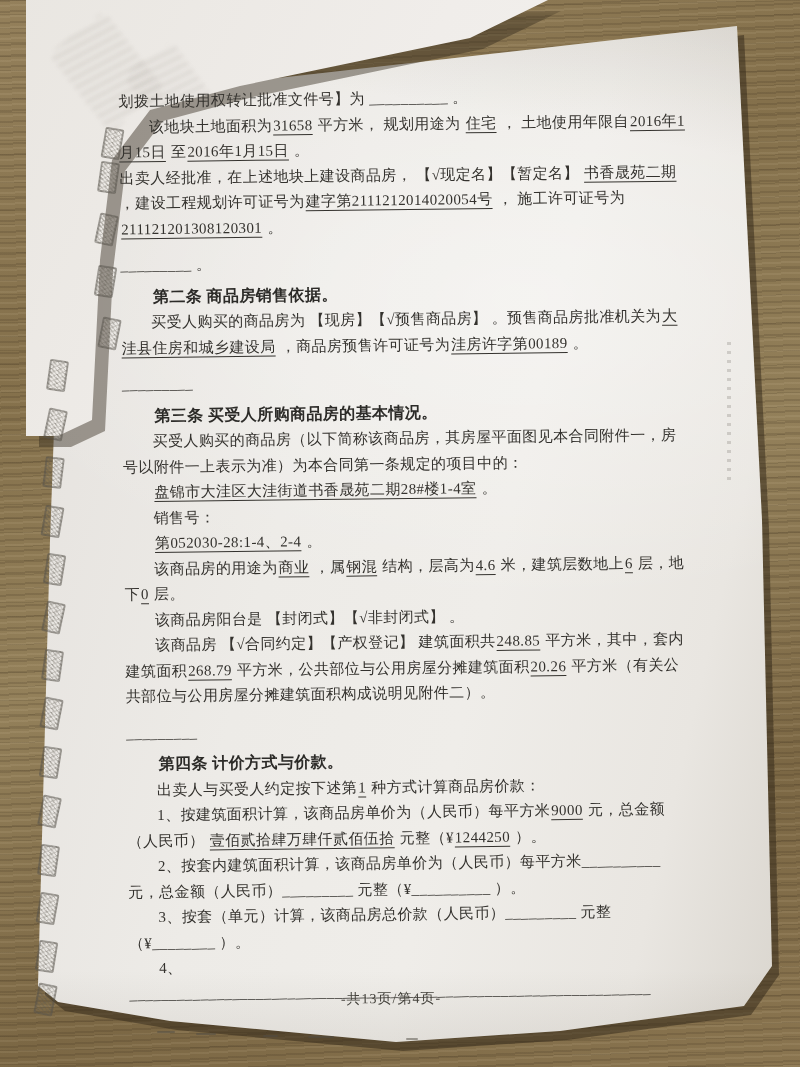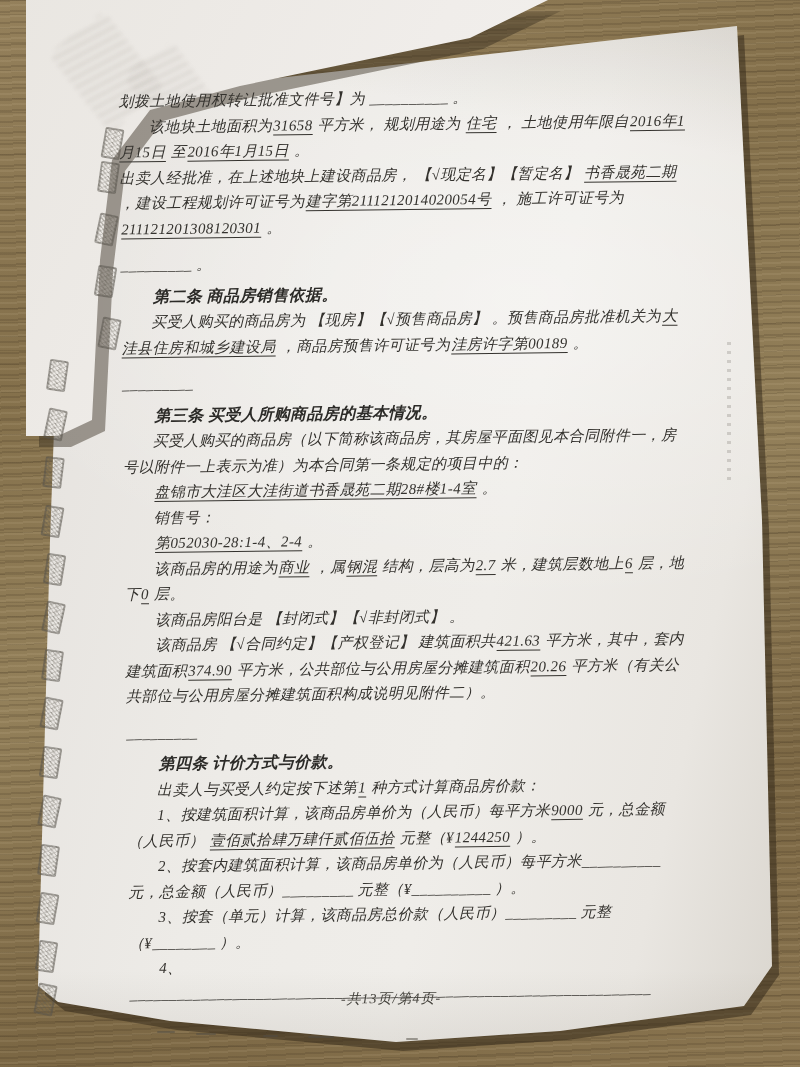--- a/index.html
+++ b/index.html
@@ -7,21 +7,20 @@
     width:800px; height:1067px; overflow:hidden; position:relative;
     font-family:"Liberation Serif","DejaVu Serif",serif;
   }
   
   .desk {
     position:absolute; inset:0;
     background:
       repeating-linear-gradient(177deg, rgba(62,48,30,.18) 0 2px, rgba(0,0,0,0) 2px 5px, rgba(255,235,200,.08) 5px 7px, rgba(0,0,0,0) 7px 11px),
       repeating-linear-gradient(179deg, rgba(40,30,15,.12) 0 1px, transparent 1px 14px),
       linear-gradient(160deg, #94805b 0%, #84704b 28%, #93805a 52%, #7b6744 78%, #8a7550 100%);
-    font-style: italic;
   }
   .paper-shadow {
     position:absolute; inset:0;
     clip-path:polygon(66px 102px,737px 26px,762px 520px,772px 966px,744px 1006px,560px 1031px,396px 1042px,170px 1021px,58px 1002px,38px 986px,50px 540px);
     transform:translate(7px,9px);
     background:rgba(45,35,22,.5); filter:blur(6px);
   }
   .paper {
     position:absolute; inset:0;
     clip-path:polygon(66px 102px,737px 26px,762px 520px,772px 966px,744px 1006px,560px 1031px,396px 1042px,170px 1021px,58px 1002px,38px 986px,50px 540px);
@@ -103,23 +102,23 @@
       <p class="para body"><span class="">出卖人经批准，在上述地块上建设商品房， 【√现定名】【暂定名】 </span><span class="u">书香晟苑二期</span><span class=""> ，建设工程规划许可证号为</span><span class="u">建字第2111212014020054号</span><span class=""> ， 施工许可证号为 </span><span class="u">211121201308120301</span><span class=""> 。</span></p>
       <p class="para blank"><span class="">_________</span><span class=""> 。</span></p>
       <p class="para heading indent"><span class="">第二条 商品房销售依据。</span></p>
       <p class="para body indent"><span class="">买受人购买的商品房为 【现房】【√预售商品房】 。预售商品房批准机关为</span><span class="u">大洼县住房和城乡建设局</span><span class=""> ，商品房预售许可证号为</span><span class="u">洼房许字第00189</span><span class=""> 。</span></p>
       <p class="para blank"><span class="">_________</span></p>
       <p class="para heading indent"><span class="">第三条 买受人所购商品房的基本情况。</span></p>
       <p class="para body indent"><span class="">买受人购买的商品房（以下简称该商品房，其房屋平面图见本合同附件一，房号以附件一上表示为准）为本合同第一条规定的项目中的：</span></p>
       <p class="para body indent"><span class="u">盘锦市大洼区大洼街道书香晟苑二期28#楼1-4室</span><span class=""> 。</span></p>
       <p class="para body indent"><span class="">销售号：</span></p>
       <p class="para body indent"><span class="u">第052030-28:1-4、2-4</span><span class=""> 。</span></p>
-      <p class="para body indent"><span class="">该商品房的用途为</span><span class="u">商业</span><span class=""> ，属</span><span class="u">钢混</span><span class=""> 结构，层高为</span><span class="u">2.7</span><span class=""> 米，建筑层数地上</span><span class="u">6</span><span class=""> 层，地下</span><span class="u">0</span><span class=""> 层。</span></p>
+      <p class="para body indent"><span class="">该商品房的用途为</span><span class="u">商业</span><span class=""> ，属</span><span class="u">钢混</span><span class=""> 结构，层高为</span><span class="u">4.6</span><span class=""> 米，建筑层数地上</span><span class="u">6</span><span class=""> 层，地下</span><span class="u">0</span><span class=""> 层。</span></p>
       <p class="para body indent"><span class="">该商品房阳台是 【封闭式】【√非封闭式】 。</span></p>
-      <p class="para body indent"><span class="">该商品房 【√合同约定】【产权登记】 建筑面积共</span><span class="u">421.63</span><span class=""> 平方米，其中，套内建筑面积</span><span class="u">374.90</span><span class=""> 平方米，公共部位与公用房屋分摊建筑面积</span><span class="u">20.26</span><span class=""> 平方米（有关公共部位与公用房屋分摊建筑面积构成说明见附件二）。</span></p>
+      <p class="para body indent"><span class="">该商品房 【√合同约定】【产权登记】 建筑面积共</span><span class="u">248.85</span><span class=""> 平方米，其中，套内建筑面积</span><span class="u">268.79</span><span class=""> 平方米，公共部位与公用房屋分摊建筑面积</span><span class="u">20.26</span><span class=""> 平方米（有关公共部位与公用房屋分摊建筑面积构成说明见附件二）。</span></p>
       <p class="para blank"><span class="">_________</span></p>
       <p class="para heading indent"><span class="">第四条 计价方式与价款。</span></p>
       <p class="para body indent"><span class="">出卖人与买受人约定按下述第</span><span class="u">1</span><span class=""> 种方式计算商品房价款：</span></p>
       <p class="para body indent"><span class="">1、按建筑面积计算，该商品房单价为（人民币）每平方米</span><span class="u">9000</span><span class=""> 元，总金额（人民币） </span><span class="u">壹佰贰拾肆万肆仟贰佰伍拾</span><span class=""> 元整（¥</span><span class="u">1244250</span><span class=""> ）。</span></p>
       <p class="para body indent"><span class="">2、按套内建筑面积计算，该商品房单价为（人民币）每平方米</span><span class="">__________</span><span class=""> 元，总金额（人民币）</span><span class="">_________</span><span class=""> 元整（¥</span><span class="">__________</span><span class=""> ）。</span></p>
       <p class="para body indent"><span class="">3、按套（单元）计算，该商品房总价款（人民币）</span><span class="">_________</span><span class=""> 元整（¥</span><span class="">________</span><span class=""> ）。</span></p>
       <p class="para body indent"><span class="">4、</span><span class="">__________________________________________________________________</span></p>
     </div>
 
   <div class="footer">-共13页/第4页-</div>

